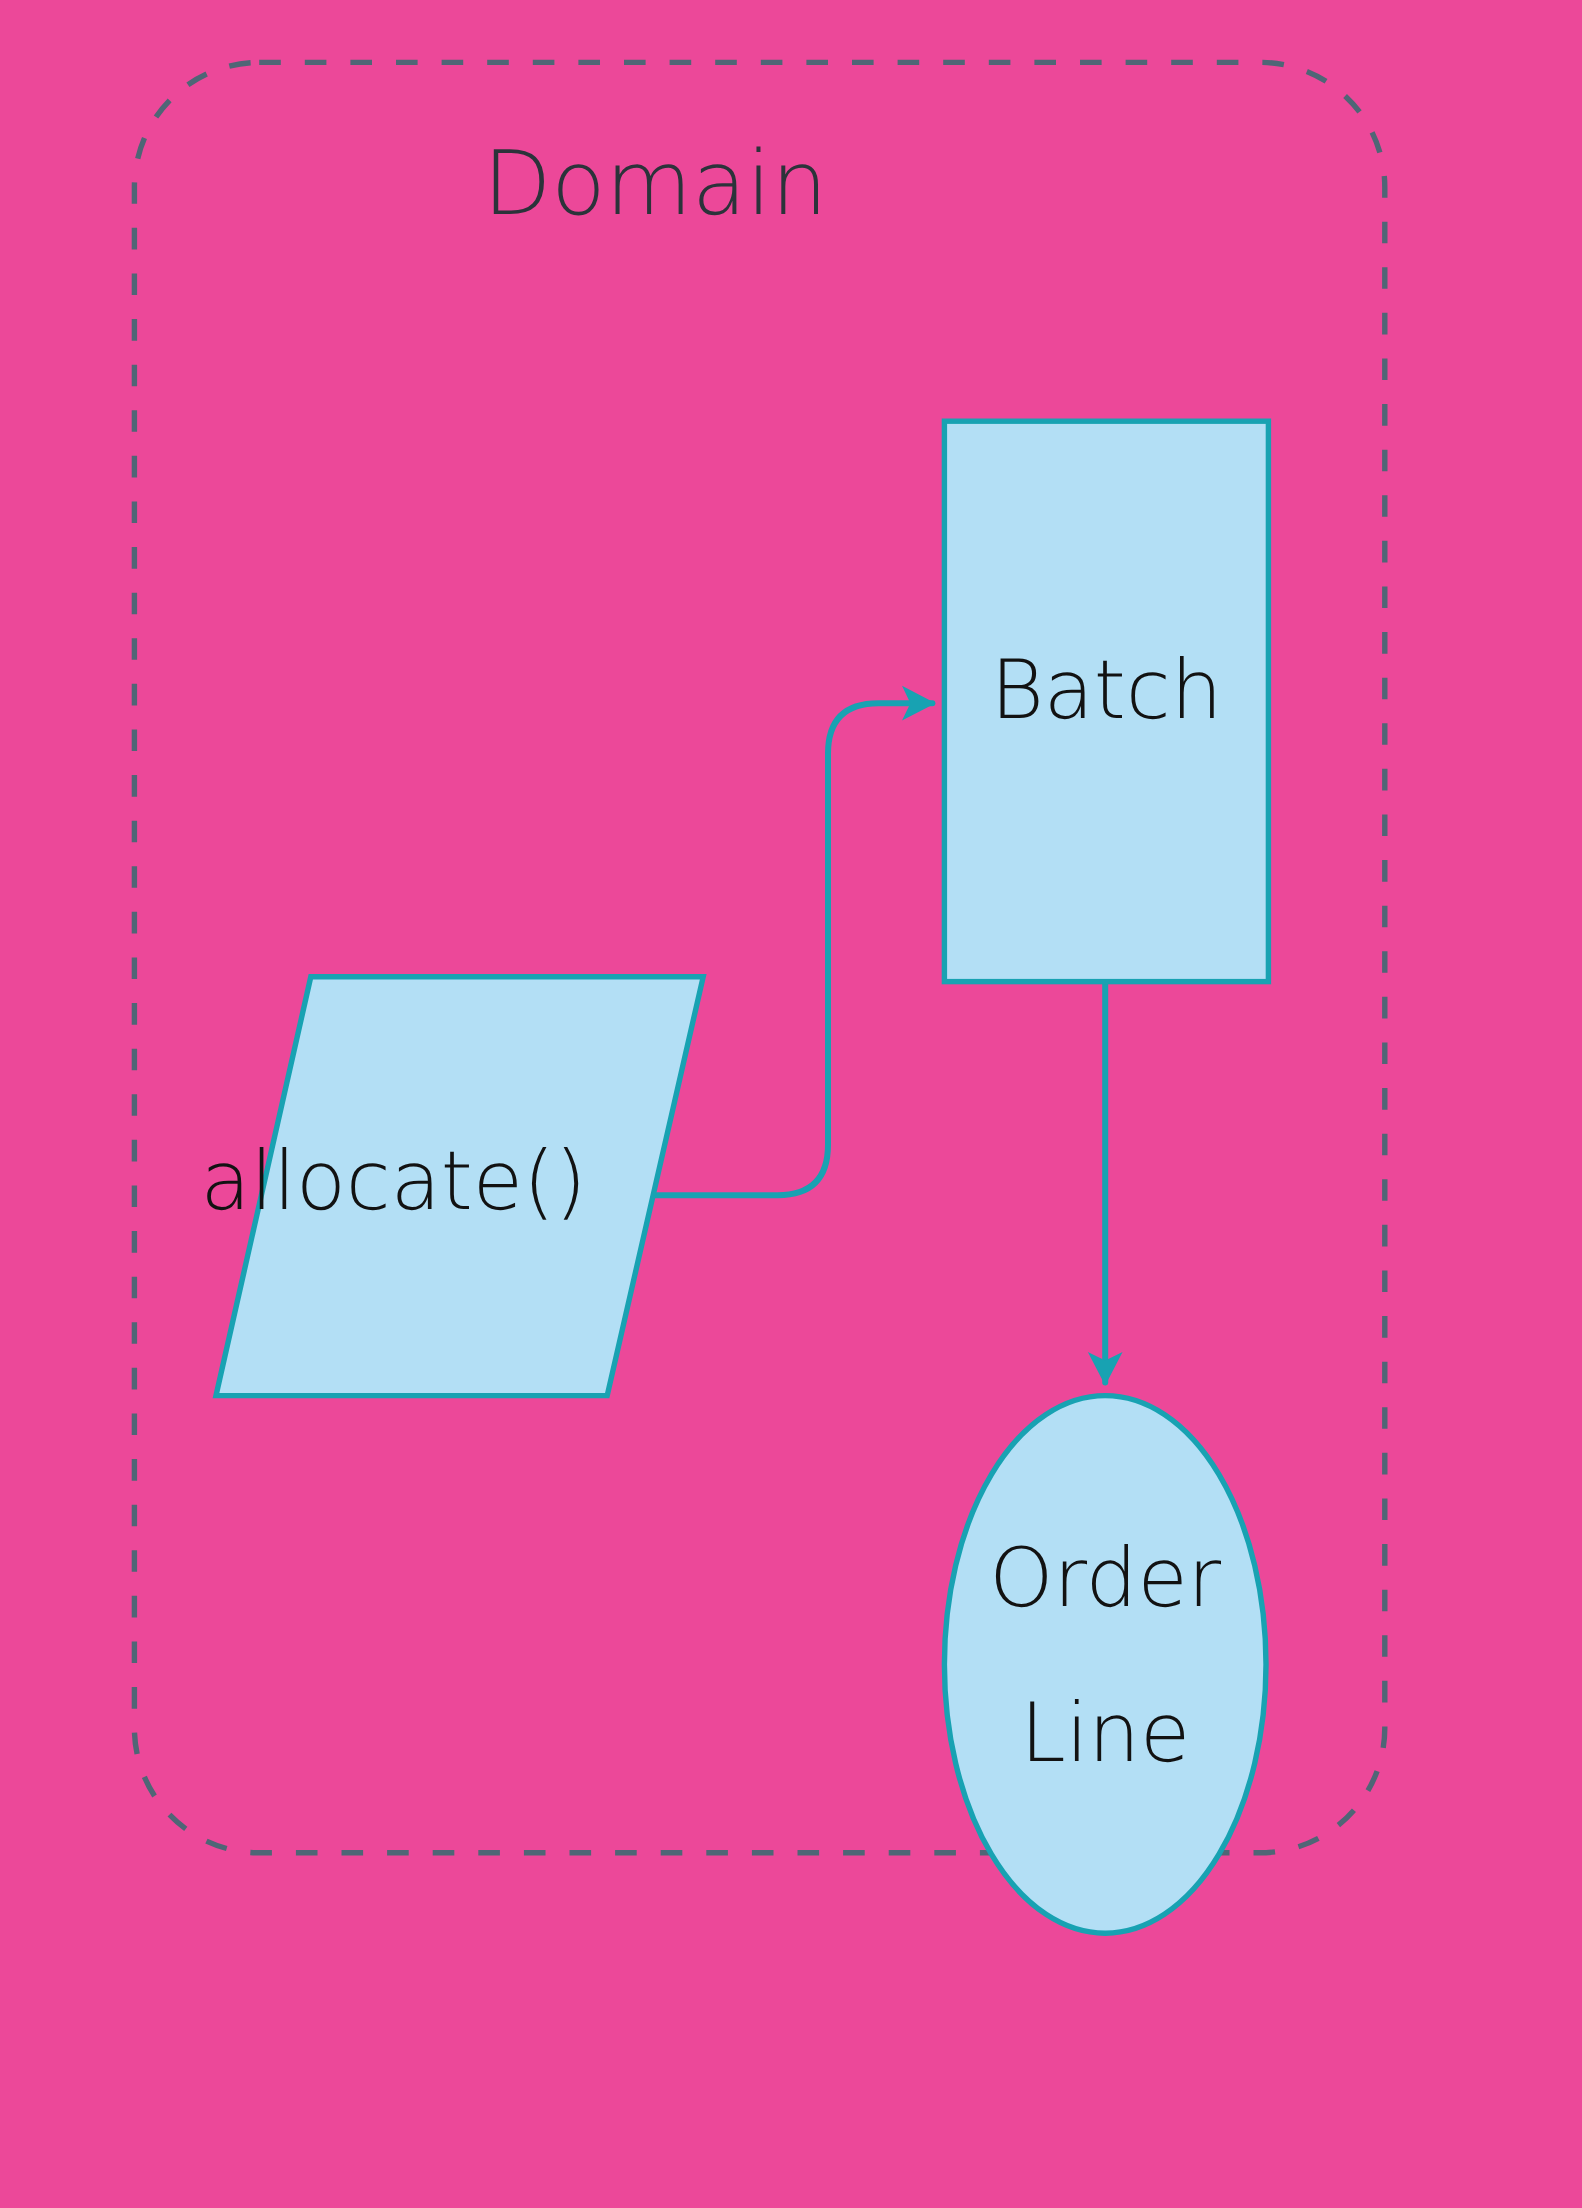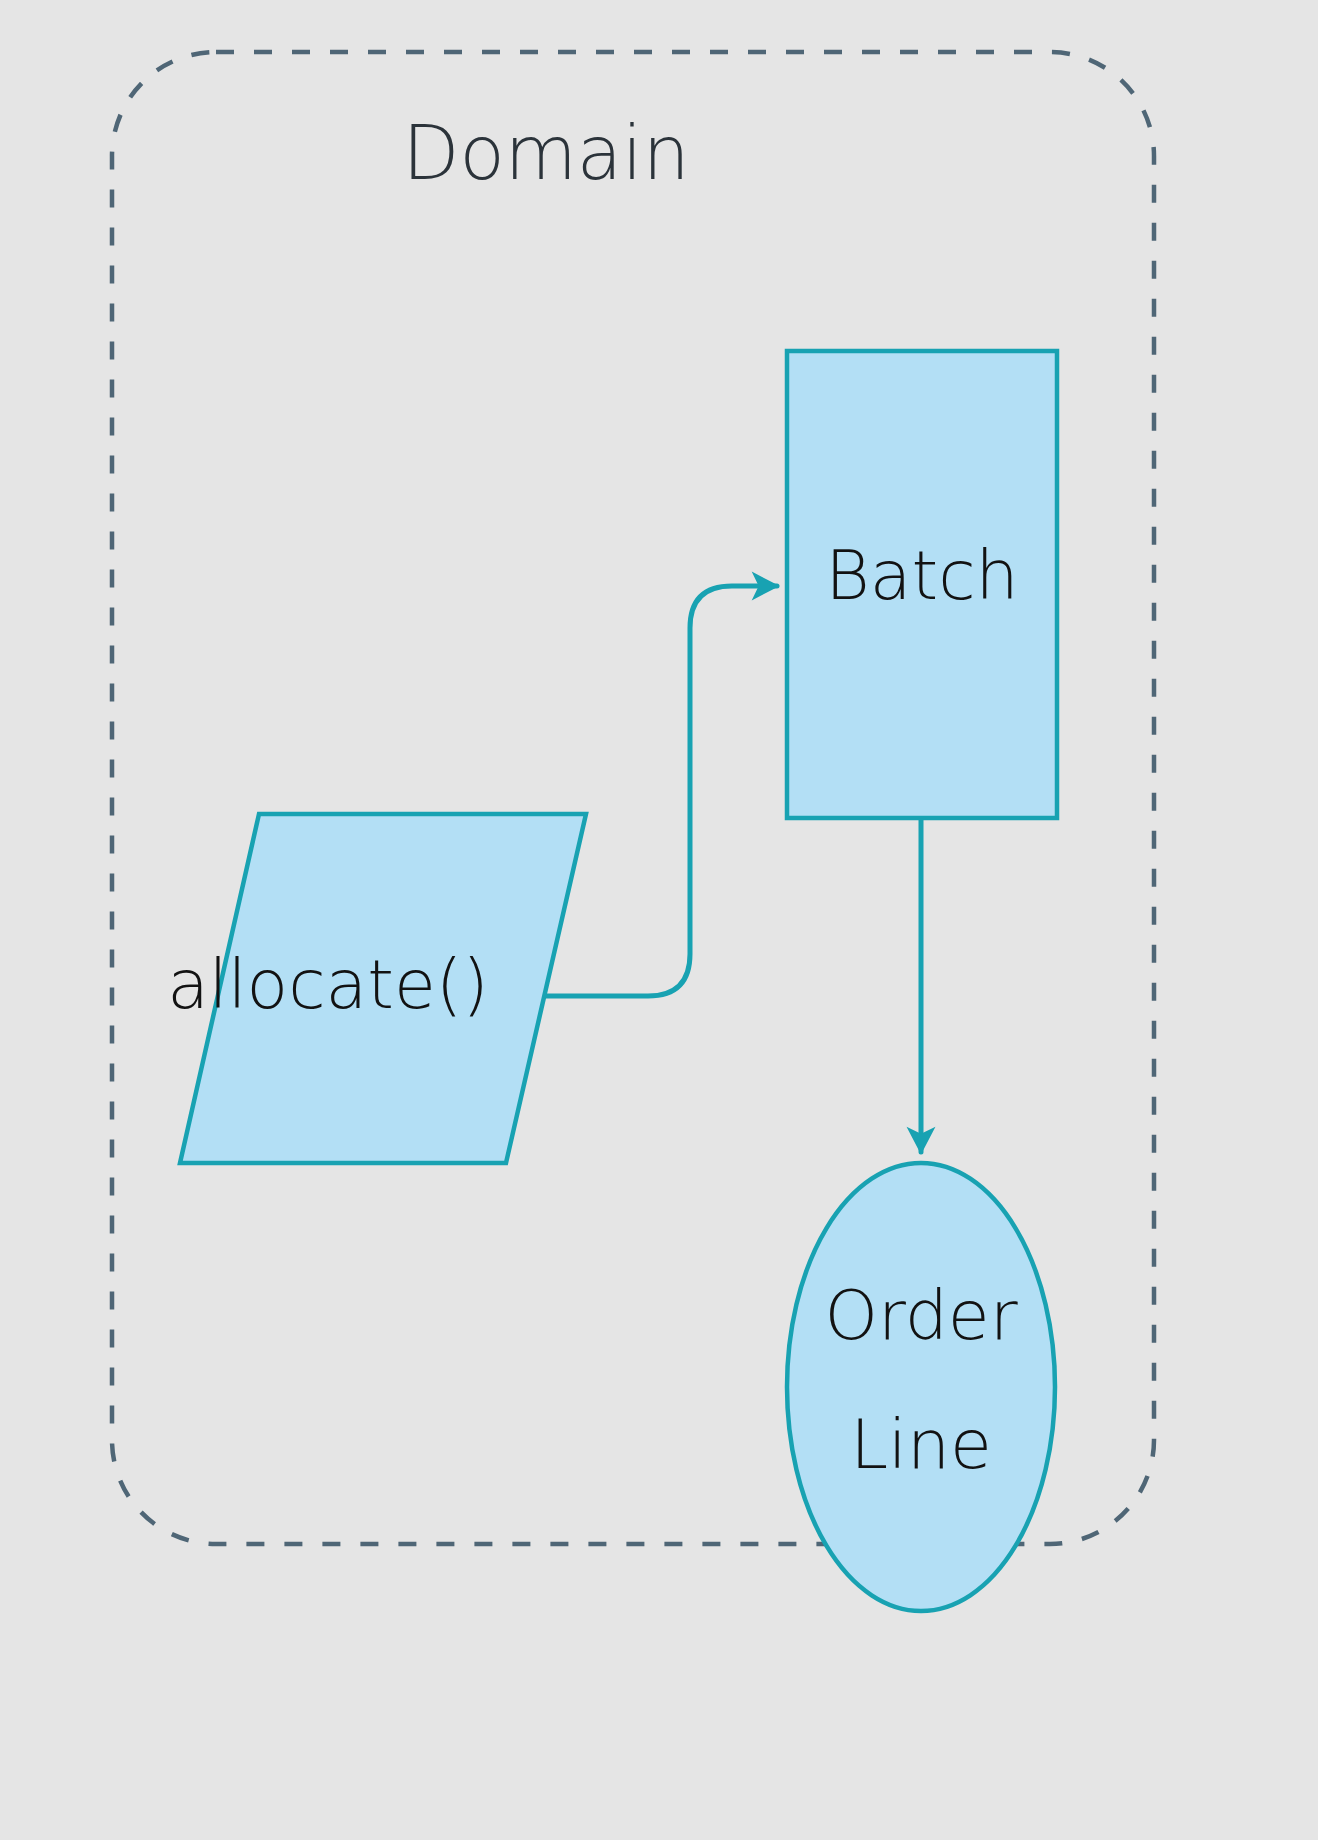--- a/index.html
+++ b/index.html
@@ -11,21 +11,21 @@
   body {
     width: 1318px;
     height: 1840px;
     font-family: "Liberation Sans", sans-serif;
     overflow: hidden;
   }
   #canvas {
     position: relative;
     width: 1318px;
     height: 1840px;
-    background: #e5e5e5;
+    background: #ec4899;
   }
   #diagram-svg {
     position: absolute;
     top: 0;
     left: 0;
     width: 1318px;
     height: 1840px;
     display: block;
   }
   .node-label {

